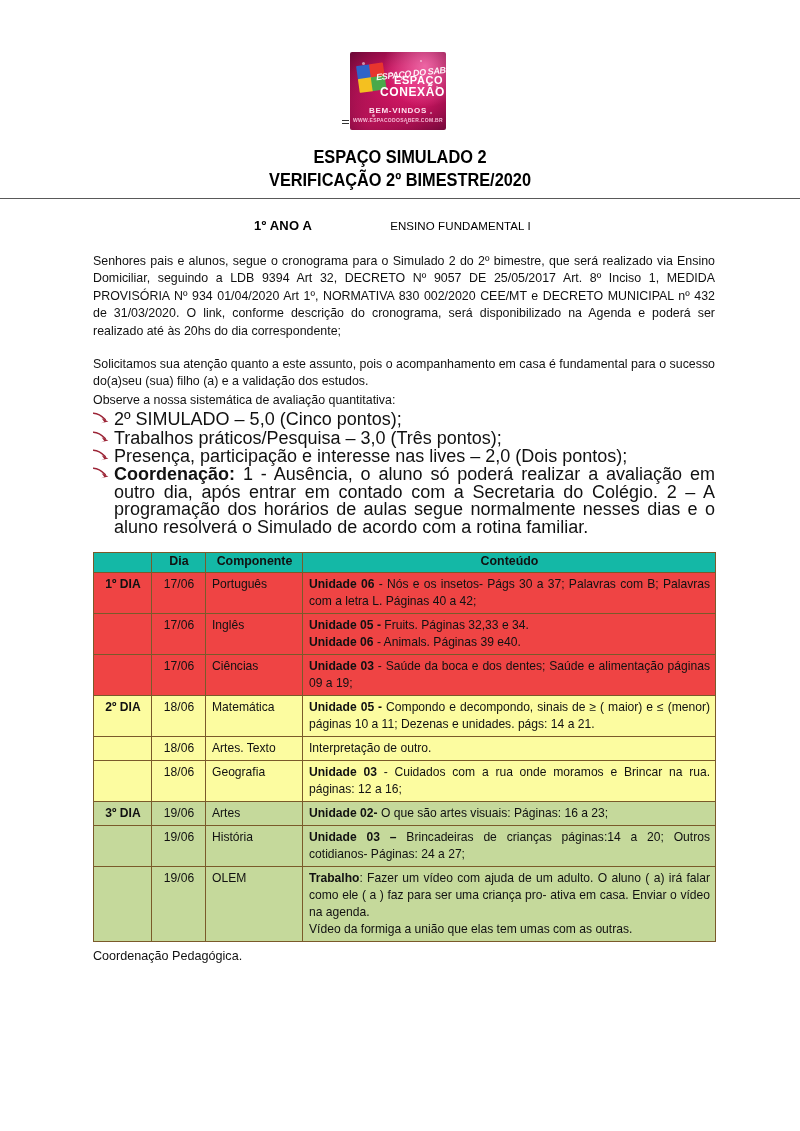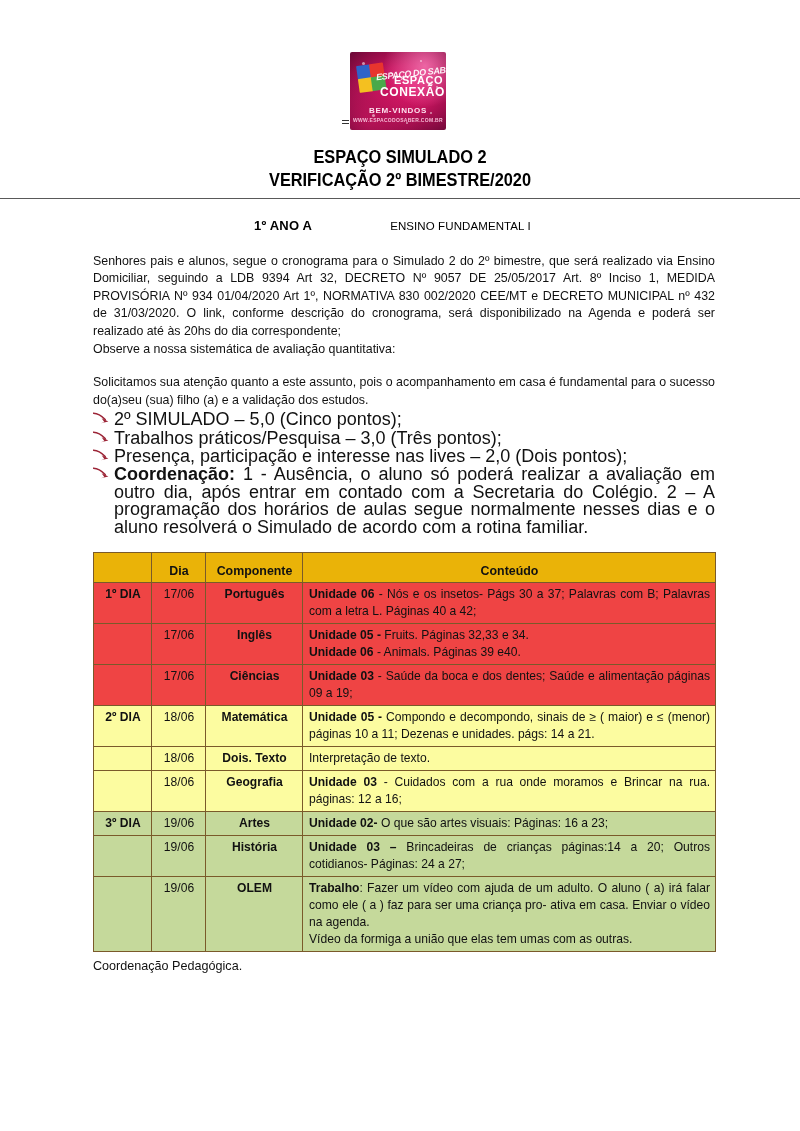--- a/index.html
+++ b/index.html
@@ -252,47 +252,46 @@
   }
   table.sched th, table.sched td {
     border: 1px solid #7a5a2a;
     padding: 3px 5px 3px 6px;
     vertical-align: top;
     font-size: 12.1px;
     line-height: 17px;
     color: #111;
   }
   table.sched thead th {
-    background: #eab308;
+    background: #14b8a6;
     text-align: center;
     font-weight: bold;
     font-size: 12.4px;
-    padding-top: 10px;
+    padding-top: 0;
     padding-bottom: 2px;
     border-color: #7a5a2a;
   }
   col.c-dia    { width: 58px; }
   col.c-data   { width: 54px; }
   col.c-comp   { width: 97px; }
   col.c-cont   { width: 413px; }
 
   td.dia {
     text-align: center;
     font-weight: bold;
     font-size: 12.2px;
   }
   td.data {
     text-align: center;
     font-weight: normal;
     font-size: 12.2px;
   }
   td.comp {
-    font-weight: bold;
+    font-weight: normal;
     font-size: 12.2px;
-    text-align: center;
   }
   td.cont b { font-weight: bold; }
   td.cont .just { text-align: justify; display: block; }
 
   tr.pink  td { background: #ef4444; }
   tr.yellow td { background: #fcfca0; }
   tr.green td { background: #c5d99b; }
 
   .footer-note {
     padding: 0 85px 0 93px;
@@ -342,22 +341,22 @@
 
   <hr class="rule">
 
   <div class="class-line">
     <span class="class-name">1º ANO A</span>
     <span class="class-level">ENSINO FUNDAMENTAL I</span>
   </div>
 
   <div class="content">
     <p class="para first">Senhores pais e alunos, segue o cronograma para o Simulado 2 do 2º bimestre, que será realizado via Ensino Domiciliar, seguindo a LDB 9394 Art 32,  DECRETO Nº 9057 DE 25/05/2017 Art. 8º Inciso 1, MEDIDA PROVISÓRIA Nº 934 01/04/2020 Art 1º, NORMATIVA 830  002/2020 CEE/MT e DECRETO MUNICIPAL nº 432 de 31/03/2020. O link, conforme descrição do cronograma, será disponibilizado na Agenda e poderá ser realizado até às 20hs do dia correspondente;</p>
+    <p class="para second">Solicitamos sua atenção quanto a este assunto, pois o acompanhamento em casa é fundamental para o sucesso do(a)seu (sua)  filho (a) e a validação dos estudos.</p>
     <p class="para third">Observe a nossa sistemática de avaliação quantitativa:</p>
-    <p class="para second">Solicitamos sua atenção quanto a este assunto, pois o acompanhamento em casa é fundamental para o sucesso do(a)seu (sua)  filho (a) e a validação dos estudos.</p>
 
     <ul class="bullets">
       <li>
         <span class="arrow-bullet">
           <svg width="17" height="14" viewBox="0 0 17 14" xmlns="http://www.w3.org/2000/svg">
             <path d="M0.5 1.2 C4.5 1.2, 8.5 3.6, 12.2 7.6" stroke="#9b2335" stroke-width="1.5" fill="none" stroke-linecap="round"></path>
             <path d="M15.4 9.6 L8.6 6.3 L11.3 10.1 L7.9 11.2 Z" fill="#9b2335"></path>
           </svg>
         </span>
         <span>2º SIMULADO – 5,0 (Cinco pontos);</span>
@@ -437,23 +436,23 @@
             <td class="dia">2º DIA</td>
             <td class="data">18/06</td>
             <td class="comp">Matemática</td>
             <td class="cont">
               <span class="just"><b>Unidade 05 -</b> Compondo e decompondo, sinais de ≥  ( maior) e ≤ (menor) páginas 10 a 11; Dezenas e unidades. págs: 14 a 21.</span>
             </td>
           </tr>
           <tr class="yellow">
             <td class="dia"></td>
             <td class="data">18/06</td>
-            <td class="comp">Dois. Texto</td>
-            <td class="cont">
-              <span class="just">Interpretação de texto.</span>
+            <td class="comp">Artes. Texto</td>
+            <td class="cont">
+              <span class="just">Interpretação de outro.</span>
             </td>
           </tr>
           <tr class="yellow">
             <td class="dia"></td>
             <td class="data">18/06</td>
             <td class="comp">Geografia</td>
             <td class="cont">
               <span class="just"><b>Unidade 03</b> - Cuidados com a rua onde moramos e Brincar na rua. páginas: 12 a 16;</span>
             </td>
           </tr>

